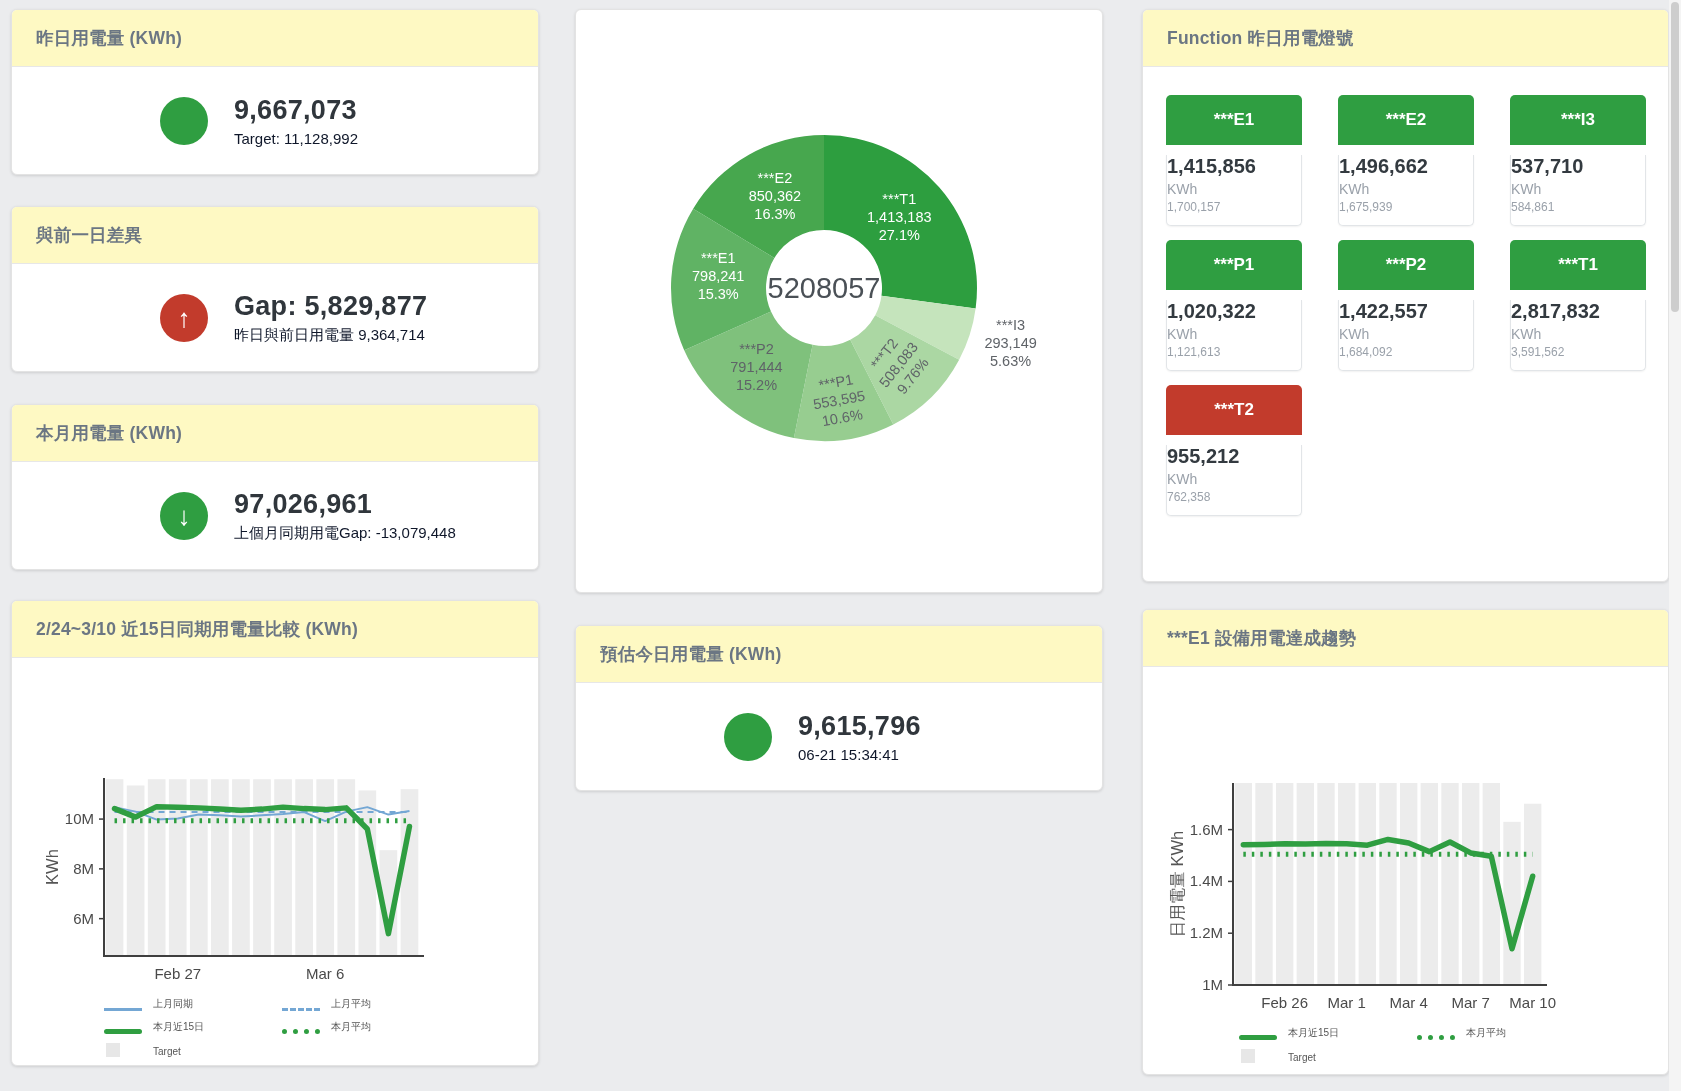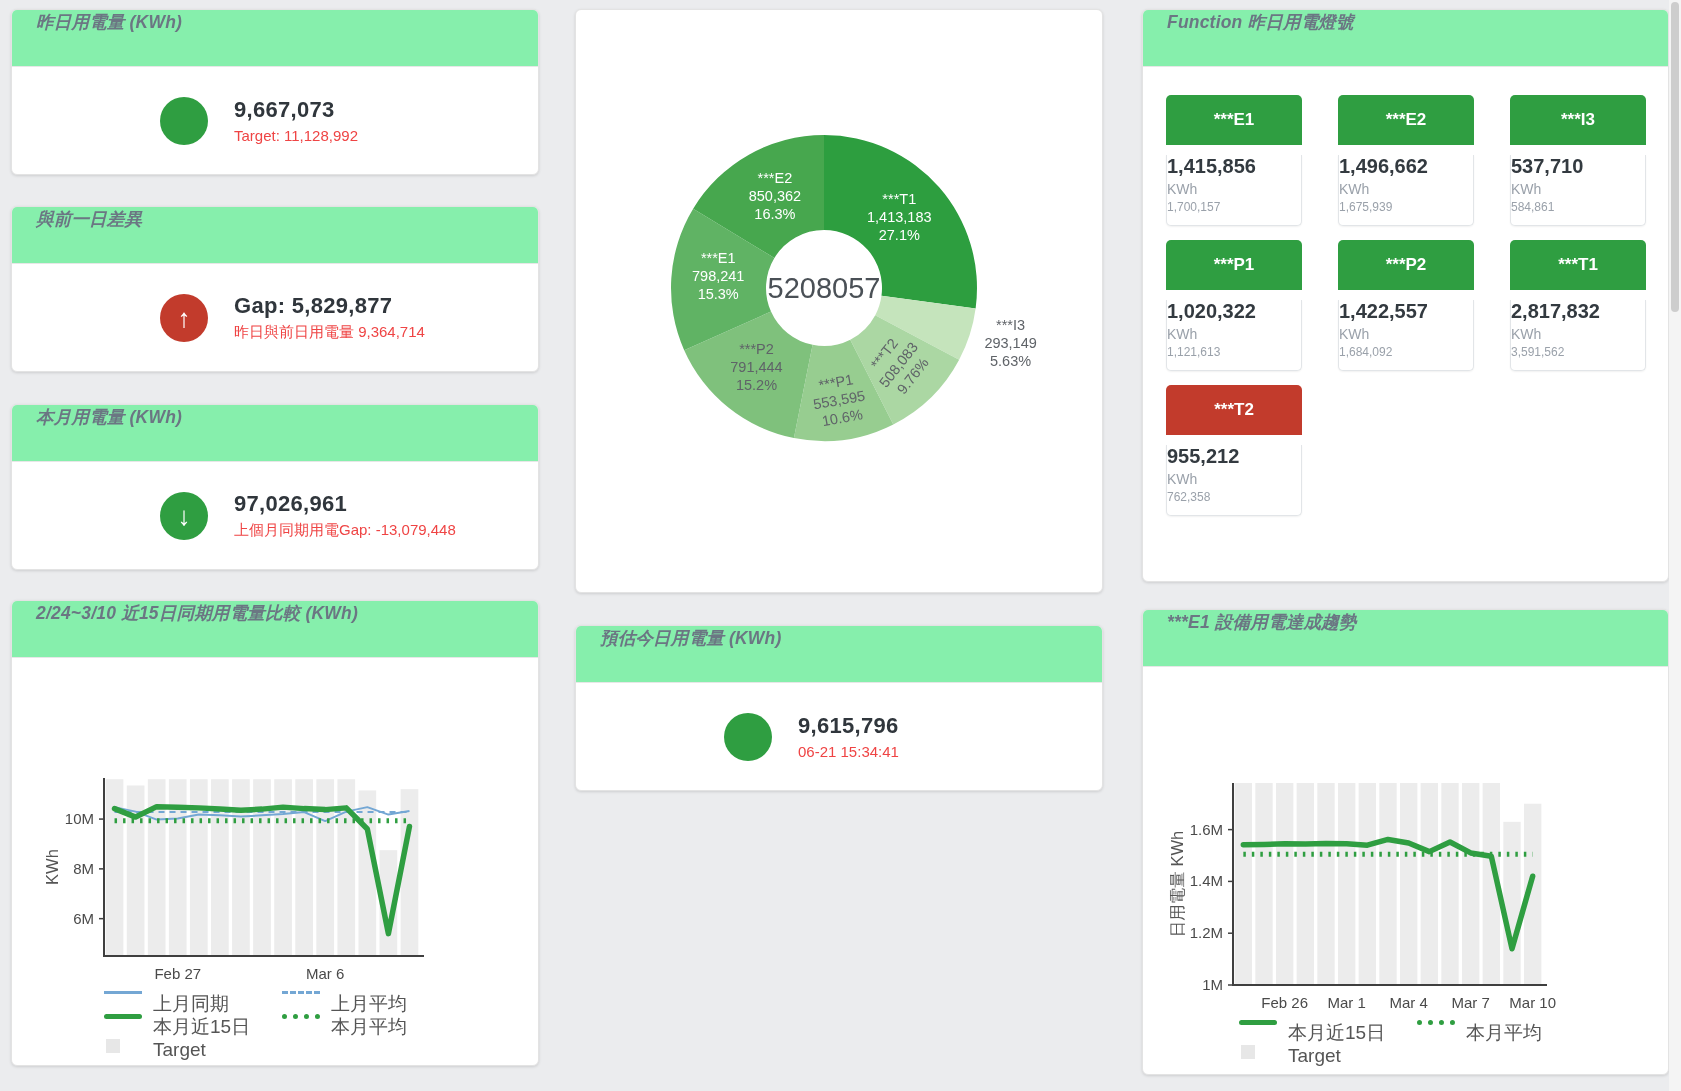--- a/index.html
+++ b/index.html
@@ -10,22 +10,22 @@
   }
   .col{position:absolute;top:0;}
   .col-left{left:11px;width:528px;}
   .col-mid{left:575px;width:528px;}
   .col-right{left:1142px;width:527px;}
   .card{
     background:#fff;border:1px solid #e3e3e3;border-radius:6px;
     box-shadow:0 1px 3px rgba(0,0,0,.13);overflow:hidden;box-sizing:border-box;
   }
   .card-head{
-    height:57px;background:#86efac;border-bottom:1px solid #e7e7e7;
-    display:flex;align-items:flex-start;padding:0 24px;box-sizing:border-box;font-style:italic;
+    height:57px;background:#fef9c3;border-bottom:1px solid #e7e7e7;
+    display:flex;align-items:center;padding:0 24px;box-sizing:border-box;
   }
   .card-title{font-size:17.5px;font-weight:bold;color:#6b7683;letter-spacing:.2px;}
   
   #card-yesterday{margin-top:9px;height:166px;}
   #card-diff{margin-top:31px;height:166px;}
   #card-month{margin-top:32px;height:166px;}
   #card-compare{margin-top:30px;height:466px;}
   #card-donut{margin-top:9px;height:584px;}
   #card-estimate{margin-top:32px;height:166px;}
   #card-lamps{margin-top:9px;height:573px;}
@@ -33,22 +33,22 @@
   .metric-body{
     height:107px;display:flex;align-items:center;gap:26px;
     justify-content:flex-start;padding-left:148px;
   }
   .metric-body.right-shift{}
   .icon-circle{
     width:48px;height:48px;border-radius:50%;flex:0 0 48px;
     display:flex;align-items:center;justify-content:center;
     color:#fff;font-size:26px;font-weight:bold;line-height:1;
   }
-  .metric-value{font-size:22px;font-weight:bold;color:#30363c;letter-spacing:.3px;}
-  .metric-sub{font-size:15px;color:#ef4444;margin-top:4px;}
+  .metric-value{font-size:27px;font-weight:bold;color:#30363c;letter-spacing:.3px;}
+  .metric-sub{font-size:15px;color:#0f172a;margin-top:4px;}
   
   .lamp-grid{
     display:grid;grid-template-columns:repeat(3,136px);
     column-gap:36px;row-gap:14px;padding:28px 0 0 23px;
   }
   .tile{width:136px;}
   .tile-head{
     height:50px;border-radius:5px 5px 0 0;display:flex;align-items:center;justify-content:center;
     color:#fff;font-size:17px;font-weight:bold;
   }
@@ -58,21 +58,21 @@
     border:1px solid #e2e5e8;border-top:none;border-radius:0 0 5px 5px;
     text-align:left;background:#fff;box-shadow:0 1px 2px rgba(0,0,0,.06);
   }
   .tile-value{font-size:20px;font-weight:bold;color:#333a40;margin-top:10px;}
   .tile-unit{font-size:14px;color:#9aa1aa;margin-top:3px;}
   .tile-target{font-size:12px;color:#9aa1aa;margin:3px 0 11px;}
   
   svg text{font-family:"Liberation Sans","DejaVu Sans",sans-serif;}
   .legend{padding-left:92px;}
   .lg-row{display:flex;height:23px;align-items:center;}
-  .lg-item{display:flex;align-items:flex-start;width:178px;font-size:19px;color:#555;}
+  .lg-item{display:flex;align-items:flex-end;width:178px;font-size:10px;color:#555;}
   .sw{display:inline-block;width:38px;margin-right:11px;box-sizing:border-box;}
   .sw-line-blue{border-top:3px solid #74a7d4;}
   .sw-dash-blue{border-top:3px dashed #74a7d4;}
   .sw-line-green-thick{border-top:5px solid #2f9e41;border-radius:3px;}
   .sw-dot-green{border-top:5px dotted #2f9e41;}
   .sw-square-gray{width:14px;height:14px;background:#e7e7e7;margin-left:2px;margin-right:33px;}
   
   .scrollbar{position:absolute;right:0;top:0;width:12px;height:1091px;background:#f4f4f4;}
   .scroll-thumb{position:absolute;top:2px;left:2px;width:8px;height:310px;background:#cdcdcd;border-radius:4px;}
 </style>

